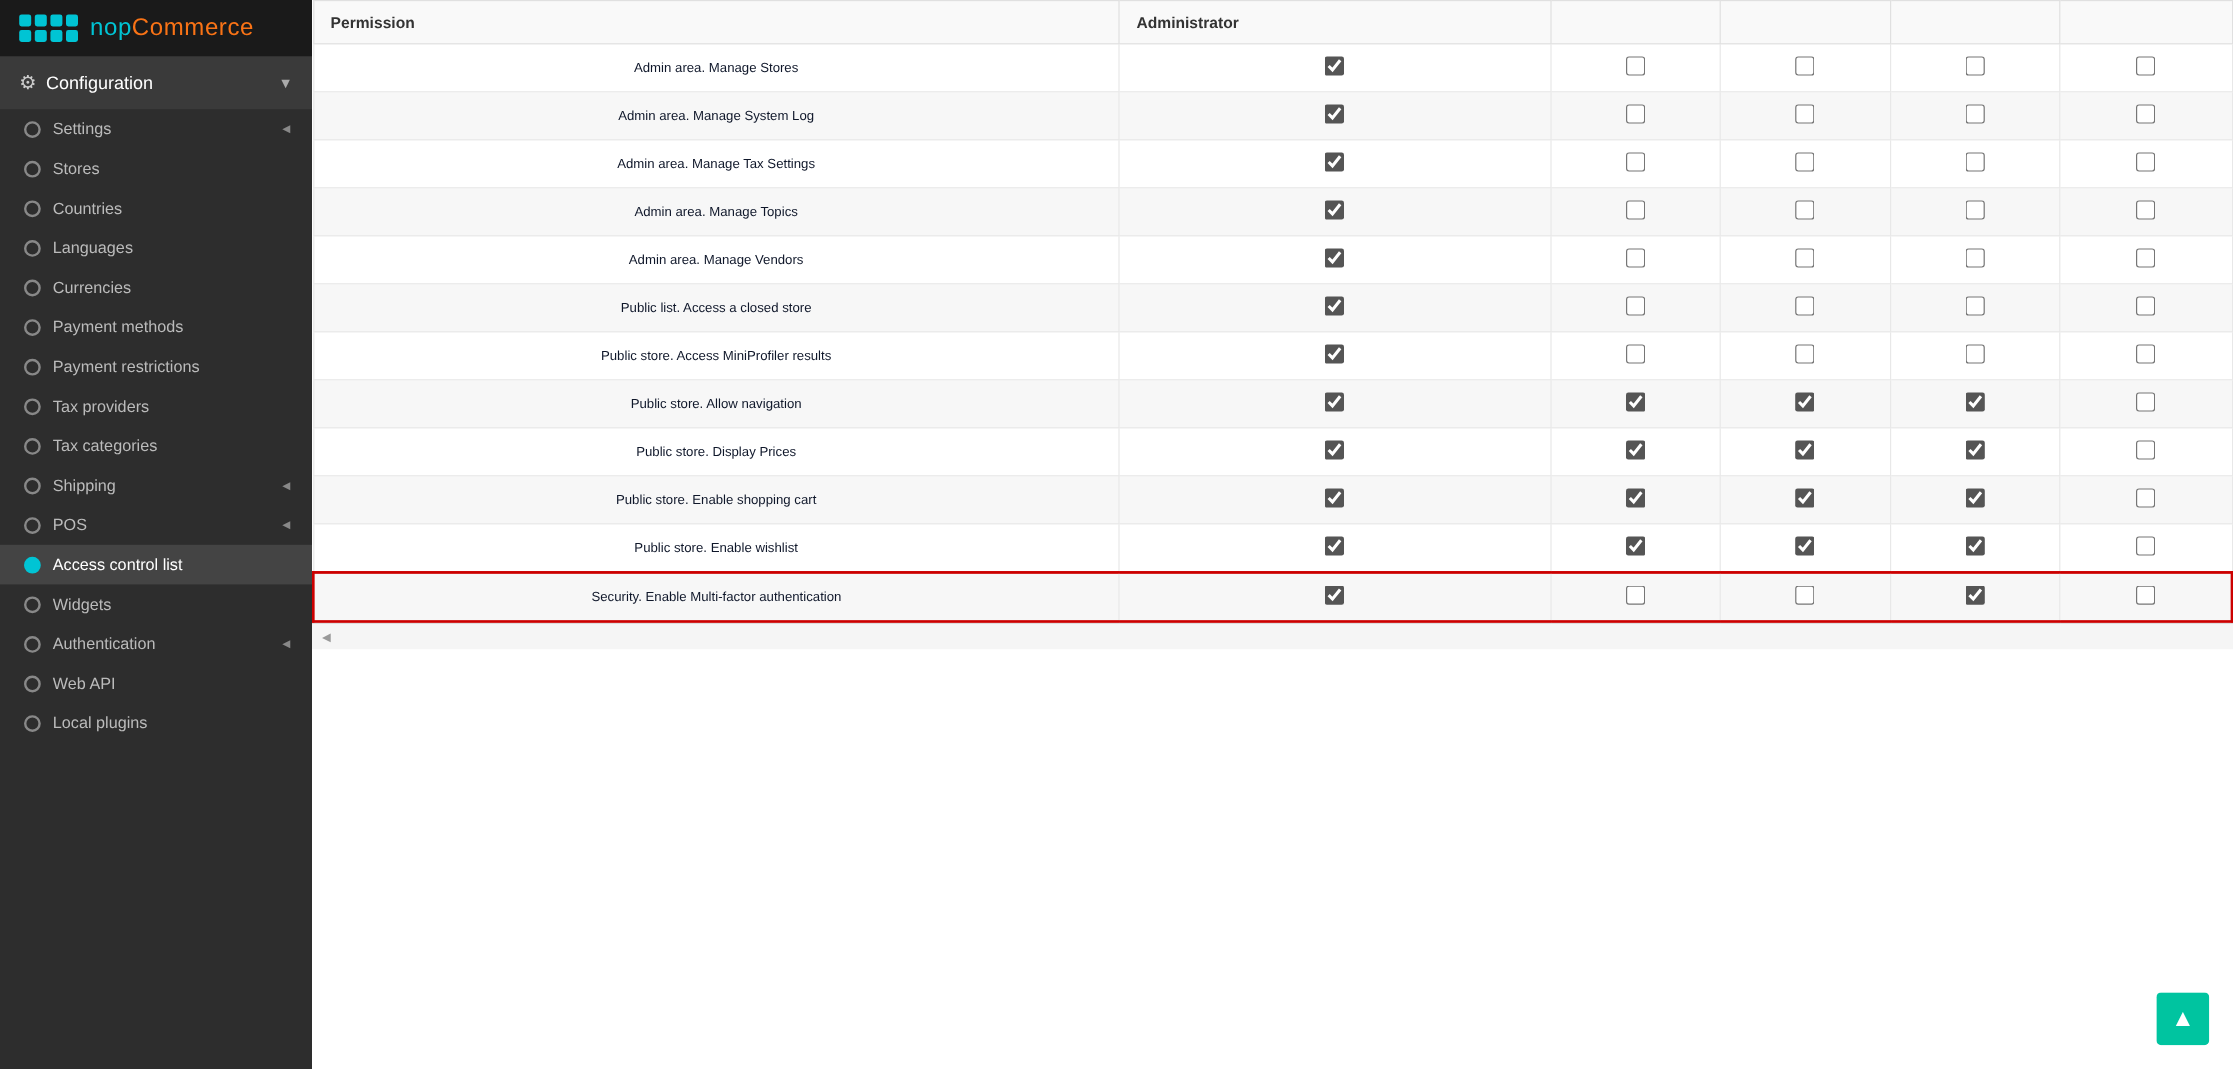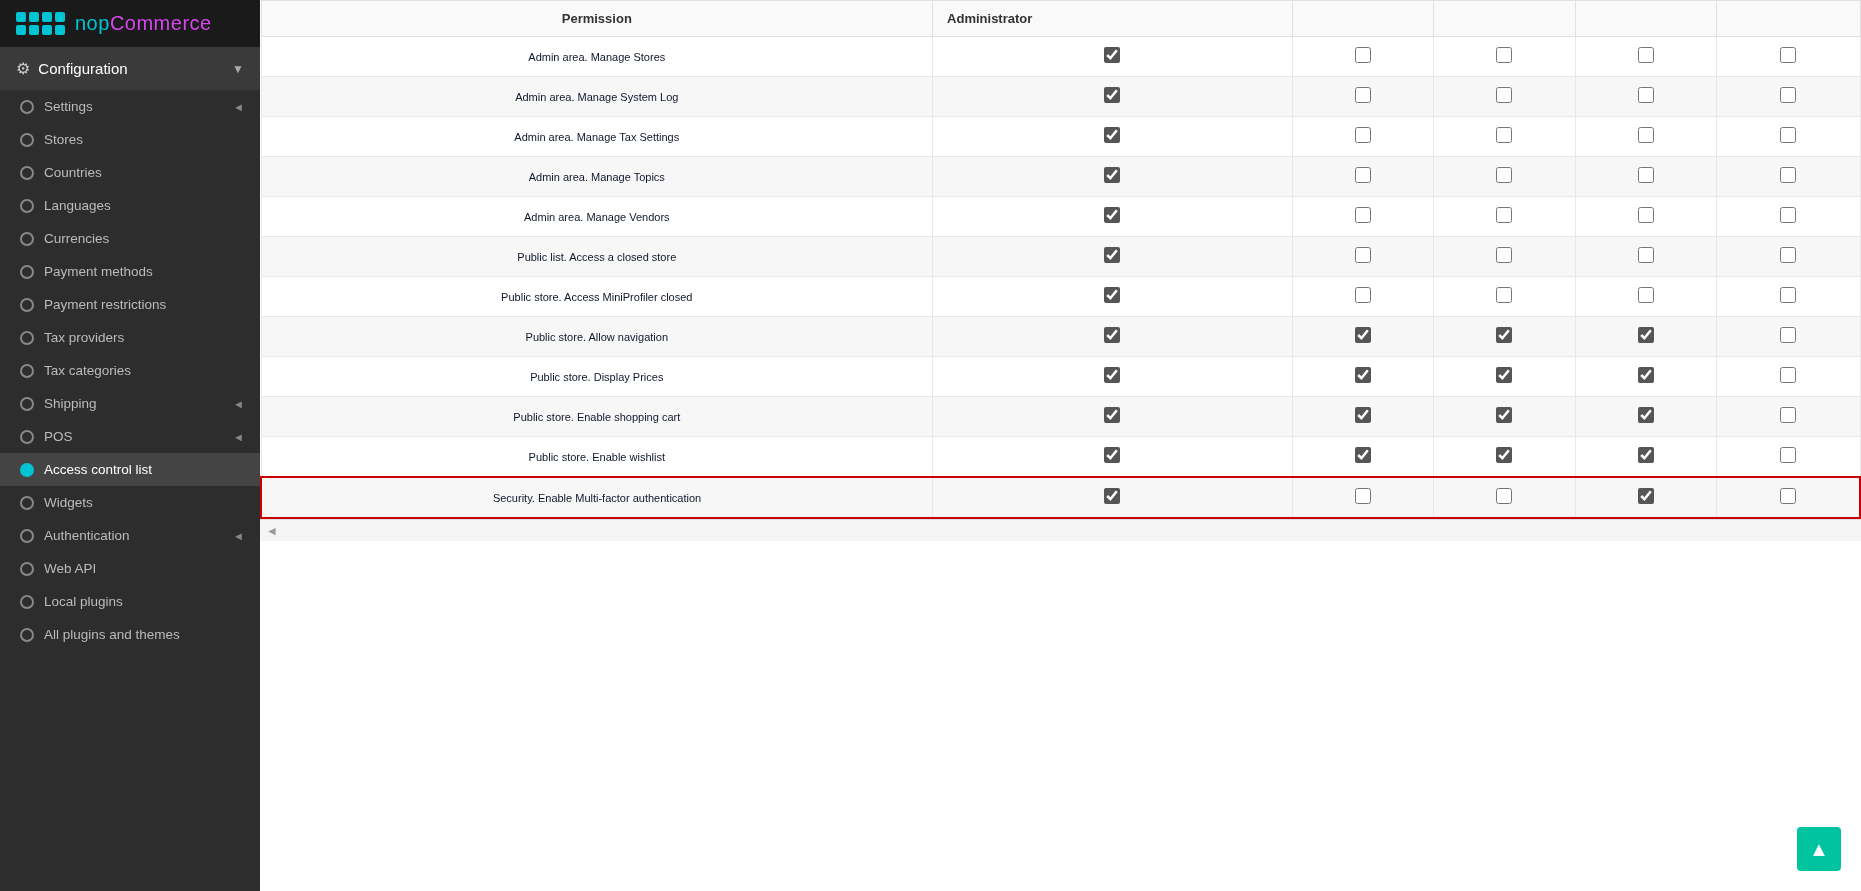--- a/index.html
+++ b/index.html
@@ -110,21 +110,21 @@
       background: #f9f9f9;
       border: 1px solid #e0e0e0;
       padding: 10px 14px;
       text-align: left;
       font-weight: 600;
       font-size: 13px;
       color: #333;
       white-space: nowrap;
     }
     .acl-table th:first-child {
-      text-align: center;
+      text-align: left;
       width: 42%;
     }
     .acl-table td {
       border: 1px solid #e8e8e8;
       padding: 10px 14px;
       text-align: center;
       vertical-align: middle;
     }
     .acl-table td:first-child {
       text-align: center;
@@ -190,21 +190,21 @@
       <div class="logo-dot"></div>
       <div class="logo-dot"></div>
       <div class="logo-dot"></div>
       <div class="logo-dot"></div>
       <div class="logo-dot"></div>
       <div class="logo-dot"></div>
       <div class="logo-dot"></div>
       <div class="logo-dot"></div>
     </div>
     <div class="logo-text">
-      <span>nop</span><span style="color:#d946ef">Commerce</span>
+      <span>nop</span><span style="color:#f97316">Commerce</span>
     </div>
   </div>
 
   <div class="sidebar-section-header">
     <span class="gear-icon">⚙</span>
     <span style="flex:1;margin-left:8px;">Configuration</span>
     <span class="chevron">▼</span>
   </div>
 
   <div id="sidebar-items">
@@ -268,24 +268,20 @@
         <span>Authentication</span>
         <span class="chevron-right">◄</span>
       </div>
       <div class="sidebar-item">
         <div class="dot-icon"></div>
         <span>Web API</span>
       </div>
       <div class="sidebar-item">
         <div class="dot-icon"></div>
         <span>Local plugins</span>
-      </div>
-      <div class="sidebar-item">
-        <div class="dot-icon"></div>
-        <span>All plugins and themes</span>
       </div>
     </div>
 </nav>
 
 <div class="main">
   <div class="table-wrapper">
     <table class="acl-table">
       <thead id="table-head">
           <tr>
             <th>Permission</th>
@@ -339,21 +335,21 @@
           </tr>
           <tr>
             <td>Public list. Access a closed store</td>
             <td><input type="checkbox" checked="" style=""></td>
             <td><input type="checkbox" style=""></td>
             <td><input type="checkbox" style=""></td>
             <td><input type="checkbox" style=""></td>
             <td><input type="checkbox" style=""></td>
           </tr>
           <tr>
-            <td>Public store. Access MiniProfiler closed</td>
+            <td>Public store. Access MiniProfiler results</td>
             <td><input type="checkbox" checked="" style=""></td>
             <td><input type="checkbox" style=""></td>
             <td><input type="checkbox" style=""></td>
             <td><input type="checkbox" style=""></td>
             <td><input type="checkbox" style=""></td>
           </tr>
           <tr>
             <td>Public store. Allow navigation</td>
             <td><input type="checkbox" checked="" style=""></td>
             <td><input type="checkbox" checked="" style=""></td>

